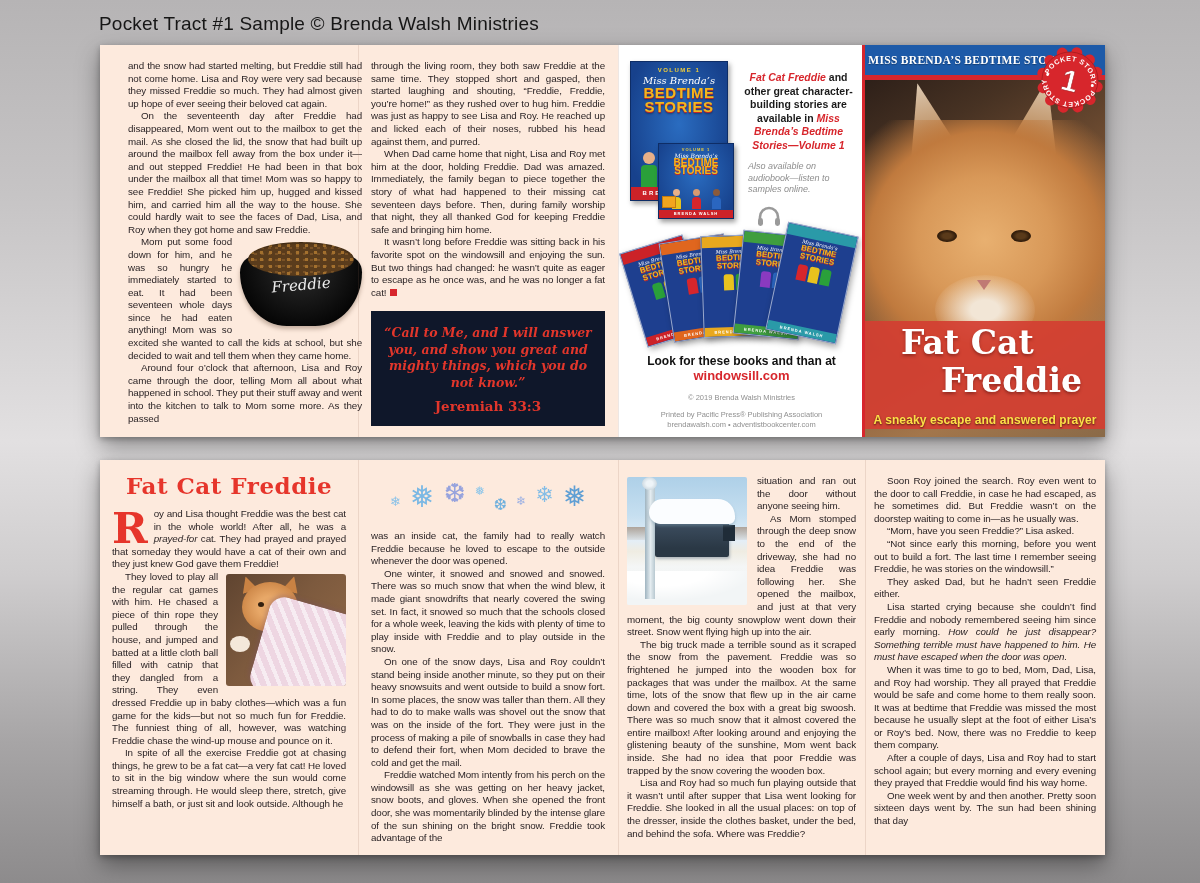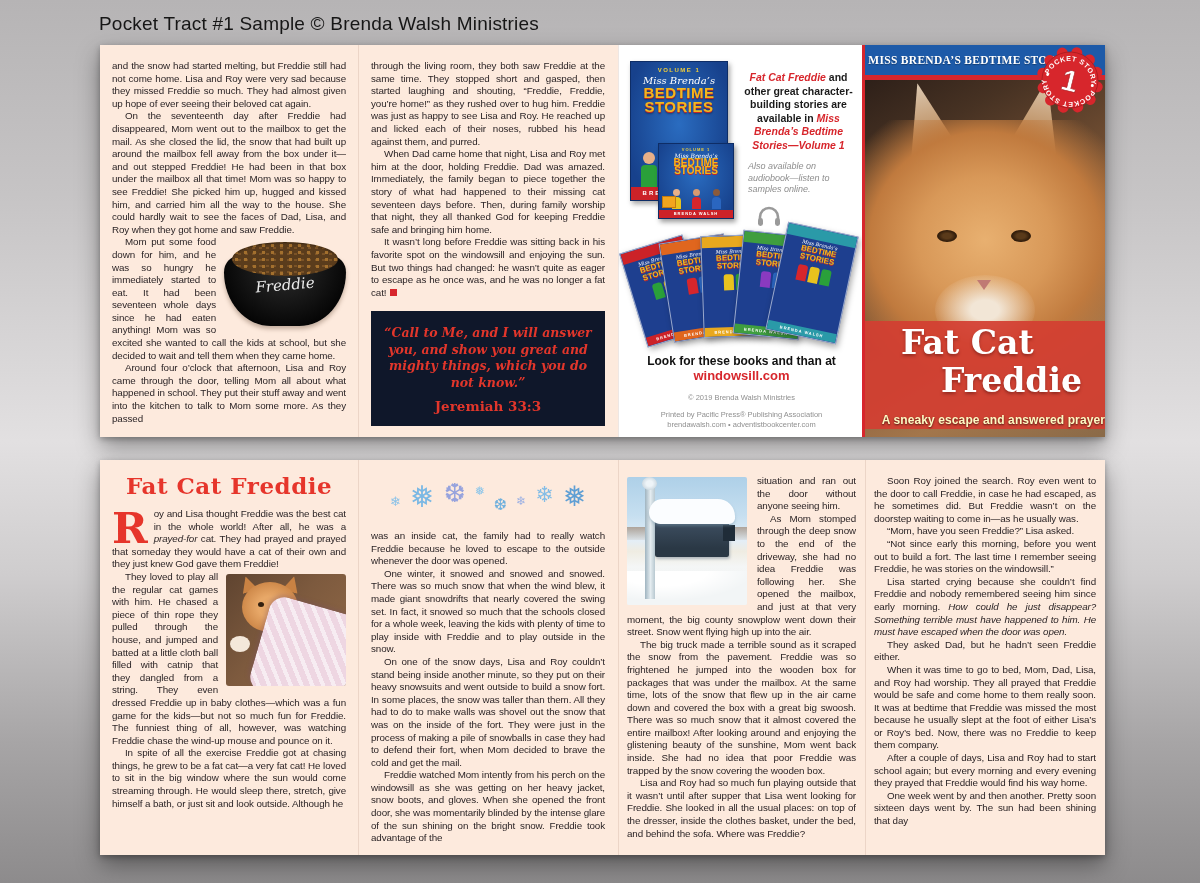--- a/index.html
+++ b/index.html
@@ -18,21 +18,21 @@
   .crease{position:absolute;top:0;height:100%;width:1px;background:rgba(150,105,85,0.16);z-index:4;}
 
   
   .story p{margin:0;text-align:justify;font-size:9.8px;line-height:12.6px;
            letter-spacing:-0.1px;color:#2b2426;}
   .ind{text-indent:13px;}
   .it{font-style:italic;}
   .end-square{display:inline-block;width:7px;height:7px;background:#d7262c;margin-left:4px;}
 
   
-  .t1{left:0;width:258px;padding:15px 12px;}
+  .t1{left:16px;width:258px;padding:15px 12px;}
   .t2{left:258px;width:260px;padding:15px 13px;}
   .t3{left:518px;width:247px;background:#ffffff;padding:12px 10px;}
   .t4{left:765px;width:240px;background:#5a4330;}
   .fold-line{position:absolute;left:762px;top:0;width:3px;height:100%;background:#d7262c;z-index:6;}
 
   
   .bowl-wrap{float:right;width:122px;height:92px;margin:4px 0 4px 8px;position:relative;}
   .kibble{position:absolute;top:2px;left:8px;width:106px;height:34px;border-radius:50%;
           background-color:#5a3c1c;
           background-image:radial-gradient(#a3702e 28%,transparent 32%),radial-gradient(#7a5226 30%,transparent 34%);
@@ -123,21 +123,21 @@
            background:radial-gradient(#5a3a1a 30%,#2a1708 70%);top:150px;}
   .eye-l{left:72px;}  .eye-r{left:146px;}
   .cat-muzzle{position:absolute;left:70px;top:195px;width:100px;height:70px;border-radius:50%;
               background:radial-gradient(#f2e6d6 20%,rgba(242,230,214,0) 75%);}
   .cat-nose{position:absolute;left:112px;top:200px;width:14px;height:10px;background:#c07a74;
             clip-path:polygon(0 0,100% 0,50% 100%);}
   .title-band{position:absolute;top:276px;left:0;right:0;height:108px;background:rgba(211,62,50,0.93);}
   .cover-title{font-family:"DejaVu Serif",serif;font-weight:bold;color:#fff;font-size:33px;
                line-height:38px;text-shadow:0 2px 3px rgba(90,20,15,0.5);}
   .ct1{margin:3px 0 0 36px;} .ct2{margin:0 0 0 76px;}
-  .tagline{position:absolute;top:368px;left:0;right:0;text-align:right;color:#fef9c3;
+  .tagline{position:absolute;top:368px;left:0;right:0;text-align:center;color:#fde047;
            font-weight:bold;font-size:12px;letter-spacing:0.1px;text-shadow:0 1px 2px rgba(0,0,0,0.65);}
   .badge{position:absolute;top:2px;right:2px;width:66px;height:66px;z-index:9;}
 
   
   .b1{left:0;width:258px;padding:10px 12px;}
   .b2{left:258px;width:260px;padding:12px 13px;}
   .b3{left:518px;width:247px;padding:15px 9px;}
   .b4{left:765px;width:240px;padding:15px 9px;}
 
   .story-title{font-family:"DejaVu Serif",serif;font-weight:bold;color:#e6352b;font-size:23px;
@@ -462,22 +462,22 @@
       <p>situation and ran out the door without anyone seeing him.</p>
       <p class="ind">As Mom stomped through the deep snow to the end of the driveway, she had no idea Freddie was following her. She opened the mailbox, and just at that very moment, the big county snowplow went down their street. Snow went flying high up into the air.</p>
       <p class="ind">The big truck made a terrible sound as it scraped the snow from the pavement. Freddie was so frightened he jumped into the wooden box for packages that was under the mailbox. At the same time, lots of the snow that flew up in the air came down and covered the box with a great big swoosh. There was so much snow that it almost covered the entire mailbox! After looking around and enjoying the glistening beauty of the sunshine, Mom went back inside. She had no idea that poor Freddie was trapped by the snow covering the wooden box.</p>
       <p class="ind">Lisa and Roy had so much fun playing outside that it wasn’t until after supper that Lisa went looking for Freddie. She looked in all the usual places: on top of the dresser, inside the clothes basket, under the bed, and behind the sofa. Where was Freddie?</p>
     </div>
 
     <div class="panel b4 story">
       <p class="ind">Soon Roy joined the search. Roy even went to the door to call Freddie, in case he had escaped, as he sometimes did. But Freddie wasn’t on the doorstep waiting to come in—as he usually was.</p>
       <p class="ind">“Mom, have you seen Freddie?” Lisa asked.</p>
       <p class="ind">“Not since early this morning, before you went out to build a fort. The last time I remember seeing Freddie, he was stories on the windowsill.”</p>
+      <p class="ind">They asked Dad, but he hadn’t seen Freddie either.</p>
       <p class="ind"><span>Lisa started crying because she couldn’t find Freddie and nobody remembered seeing him since early morning. </span><span class="it">How could he just disappear? Something terrible must have happened to him. He must have escaped when the door was open.</span></p>
-      <p class="ind">They asked Dad, but he hadn’t seen Freddie either.</p>
       <p class="ind">When it was time to go to bed, Mom, Dad, Lisa, and Roy had worship. They all prayed that Freddie would be safe and come home to them really soon. It was at bedtime that Freddie was missed the most because he usually slept at the foot of either Lisa’s or Roy’s bed. Now, there was no Freddie to keep them company.</p>
       <p class="ind">After a couple of days, Lisa and Roy had to start school again; but every morning and every evening they prayed that Freddie would find his way home.</p>
       <p class="ind">One week went by and then another. Pretty soon sixteen days went by. The sun had been shining that day</p>
     </div>
 
     <div class="crease" style="left:258px;"></div>
     <div class="crease" style="left:518px;"></div>
     <div class="crease" style="left:765px;"></div>
   </div>
 

